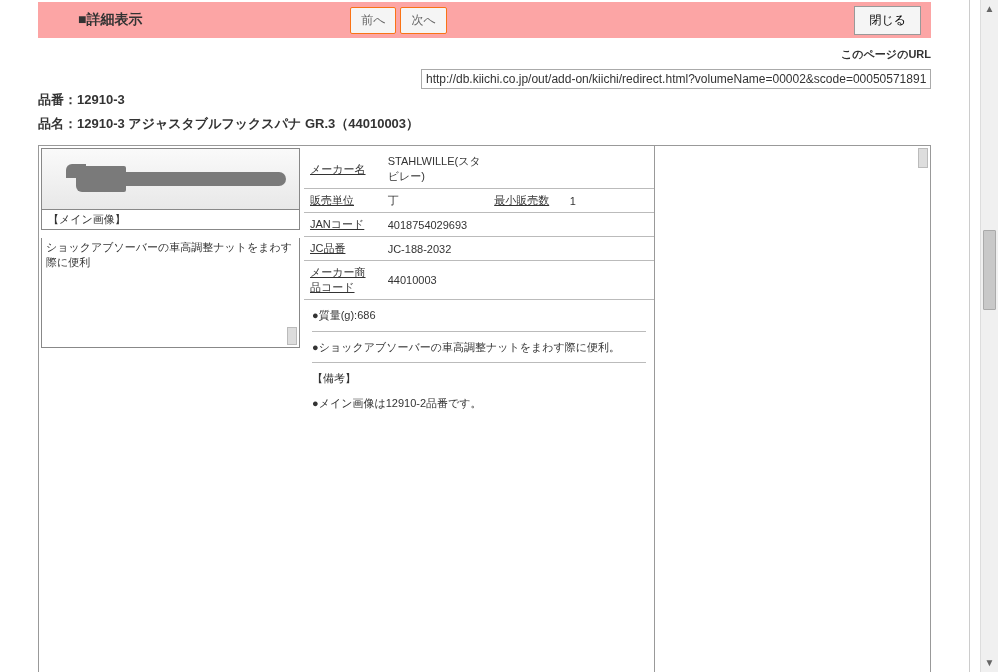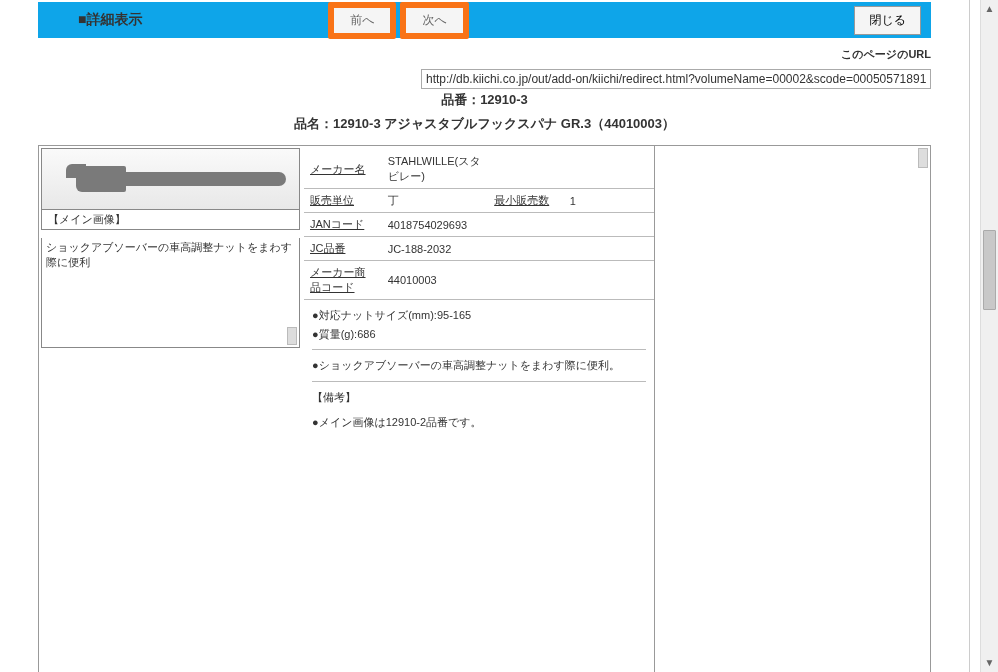--- a/index.html
+++ b/index.html
@@ -5,32 +5,32 @@
   * { box-sizing: border-box; margin: 0; padding: 0; }
   body { font-family: "MS PGothic", "Meiryo", sans-serif; font-size: 12px; color: #333; background: #fff; }
   .outer { width: 998px; height: 672px; position: relative; overflow: hidden; }
   .page { width: 970px; height: 672px; overflow-y: auto; border-right: 1px solid #ccc; }
   .vscroll { position: absolute; right: 0; top: 0; width: 18px; height: 672px; background: #f0f0f0; border-left: 1px solid #ddd; }
   .vscroll .thumb { position: absolute; left: 2px; right: 2px; top: 230px; height: 80px; background: #c8c8c8; border: 1px solid #aaa; border-radius: 1px; }
   .vscroll .arrow { position: absolute; left: 0; right: 0; height: 18px; text-align: center; line-height: 18px; color: #666; font-size: 10px; }
   .vscroll .arrow.up { top: 0; }
   .vscroll .arrow.down { bottom: 0; }
 
-  .header { background: #0ea5e9; height: 36px; display: flex; align-items: center; padding: 0 10px; margin: 2px 38px 0 38px; }
+  .header { background: #fca5a5; height: 36px; display: flex; align-items: center; padding: 0 10px; margin: 2px 38px 0 38px; }
   .header-title { font-weight: bold; font-size: 14px; flex: 0 0 auto; margin-left: 30px; }
   .header-spacer { flex: 1; }
   .header-nav { display: flex; gap: 4px; margin-right: 200px; }
-  .btn { background: #f5f5f5; border: 6px solid #f97316; padding: 4px 16px; font-size: 12px; cursor: pointer; color: #666; border-radius: 2px; }
+  .btn { background: #f5f5f5; border: 1px solid #f97316; padding: 4px 10px; font-size: 12px; cursor: pointer; color: #666; border-radius: 2px; }
   .btn-close { background: #f5f5f5; border: 1px solid #999; padding: 5px 14px; font-size: 12px; cursor: pointer; color: #000; }
 
   .url-row { display: flex; justify-content: flex-end; align-items: center; padding: 9px 38px 0 38px; gap: 6px; }
   .url-label { font-size: 11px; font-weight: bold; }
   .url-box { width: 510px; border: 1px solid #aaa; padding: 2px 4px; font-size: 12px; background: #fff; color: #333; white-space: nowrap; overflow: hidden; }
 
-  .meta { padding: 2px 38px 6px 38px; text-align: center; }
+  .meta { padding: 2px 38px 6px 38px; }
   .meta-row { font-weight: bold; font-size: 13px; margin-bottom: 6px; }
 
   .content-frame { margin: 0 38px; border: 1px solid #999; position: relative; }
   .content-inner { display: flex; }
   .left-col { width: 265px; flex: 0 0 265px; }
   .mid-col { width: 350px; flex: 0 0 350px; padding-top: 4px; }
   .right-col { flex: 1; border-left: 1px solid #999; min-height: 540px; position: relative; }
   .right-col .mini-thumb { position: absolute; right: 2px; top: 2px; width: 10px; height: 20px; background: #ddd; border: 1px solid #bbb; }
 
   .img-box { border: 1px solid #888; margin: 2px 4px 0 2px; background: #6d28d9; }
@@ -133,21 +133,20 @@
                 <tr>
                   <td class="lbl">メーカー商品コード</td>
                   <td class="val">44010003</td>
                   <td class="lbl"></td>
                   <td class="val"></td>
                 </tr>
               </tbody>
           </table>
           <div class="notes">
             <div class="divider">
-              <div>●対応ナットサイズ(mm):95-165</div>
               <div>●質量(g):686</div>
             </div>
             <div class="divider">
               <div>●ショックアブソーバーの車高調整ナットをまわす際に便利。</div>
             </div>
             <div style="margin-bottom:6px;">【備考】</div>
             <div>●メイン画像は12910-2品番です。</div>
           </div>
         </div>
 

